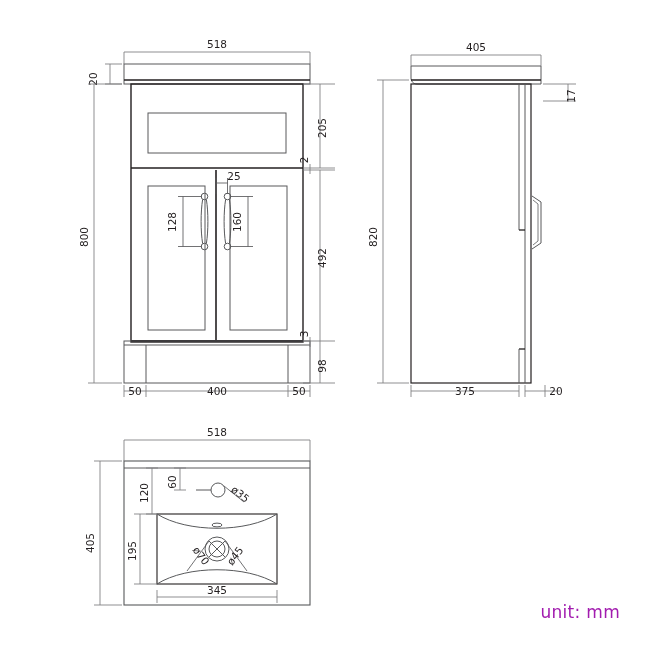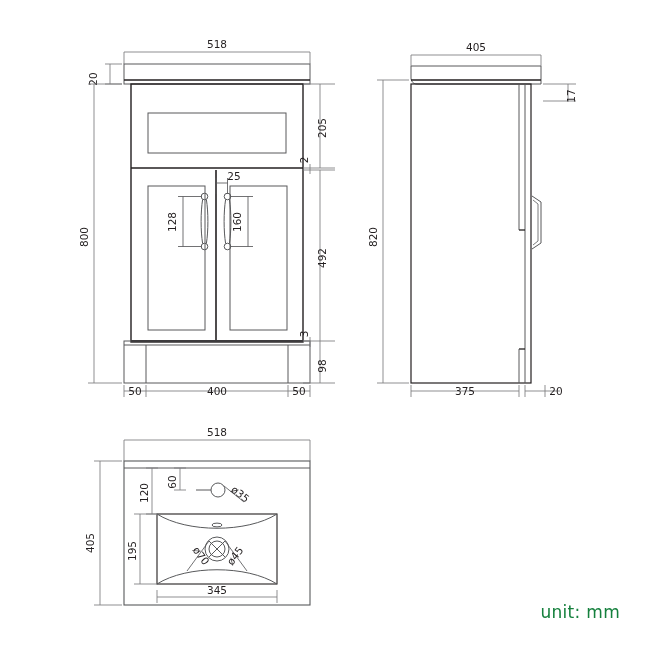--- a/index.html
+++ b/index.html
@@ -5,21 +5,21 @@
 <style>
   html,body{margin:0;padding:0;background:#ffffff;}
   body{
     width:650px;height:650px;
     font-family:"DejaVu Sans","Liberation Sans",sans-serif;
     color:#231f20;overflow:hidden;position:relative;
   }
   #sheet{position:absolute;inset:0;width:650px;height:650px;}
   .unit-label{
     position:absolute;right:30px;bottom:28px;
-    font-size:17px;letter-spacing:.3px;color:#15803d;
+    font-size:17px;letter-spacing:.3px;color:#a21caf;
     font-family:"DejaVu Sans","Liberation Sans",sans-serif;
   }
   svg{display:block;}
   text{font-family:"DejaVu Sans","Liberation Sans",sans-serif;fill:#231f20;}
 </style>
 </head>
 <body>
 
 <svg id="sheet" viewBox="0 0 650 650" xmlns="http://www.w3.org/2000/svg">
 

